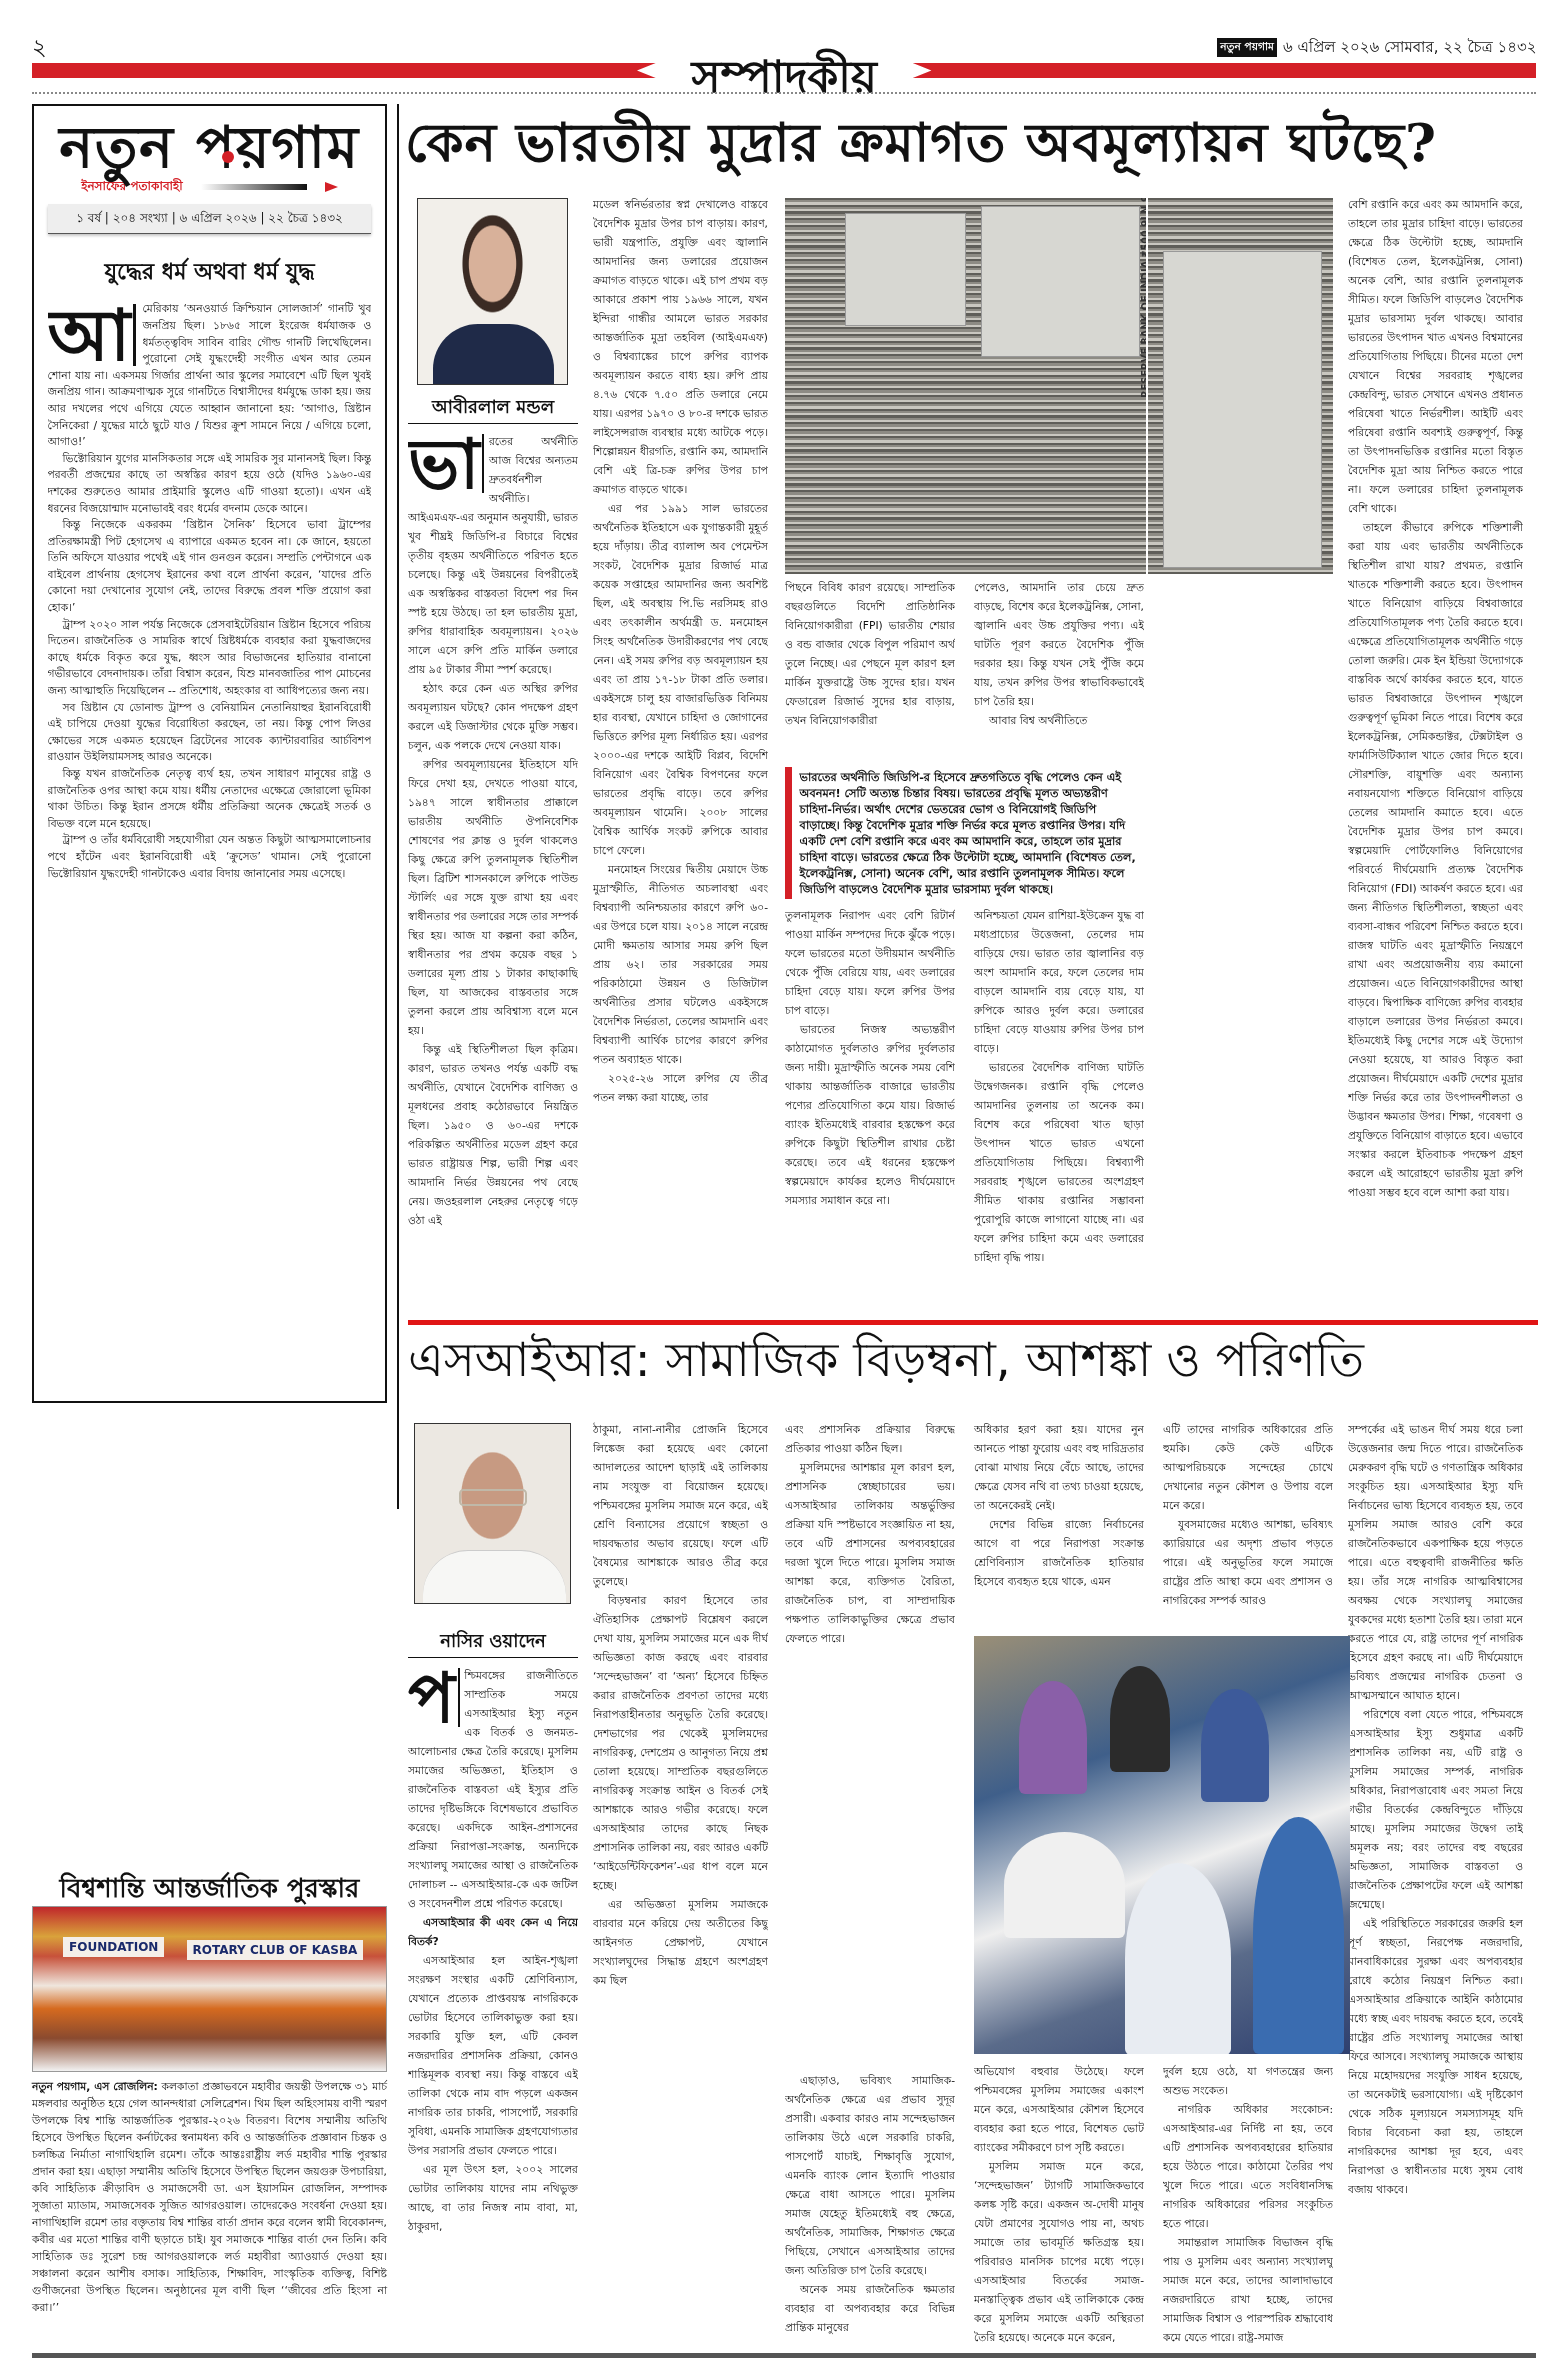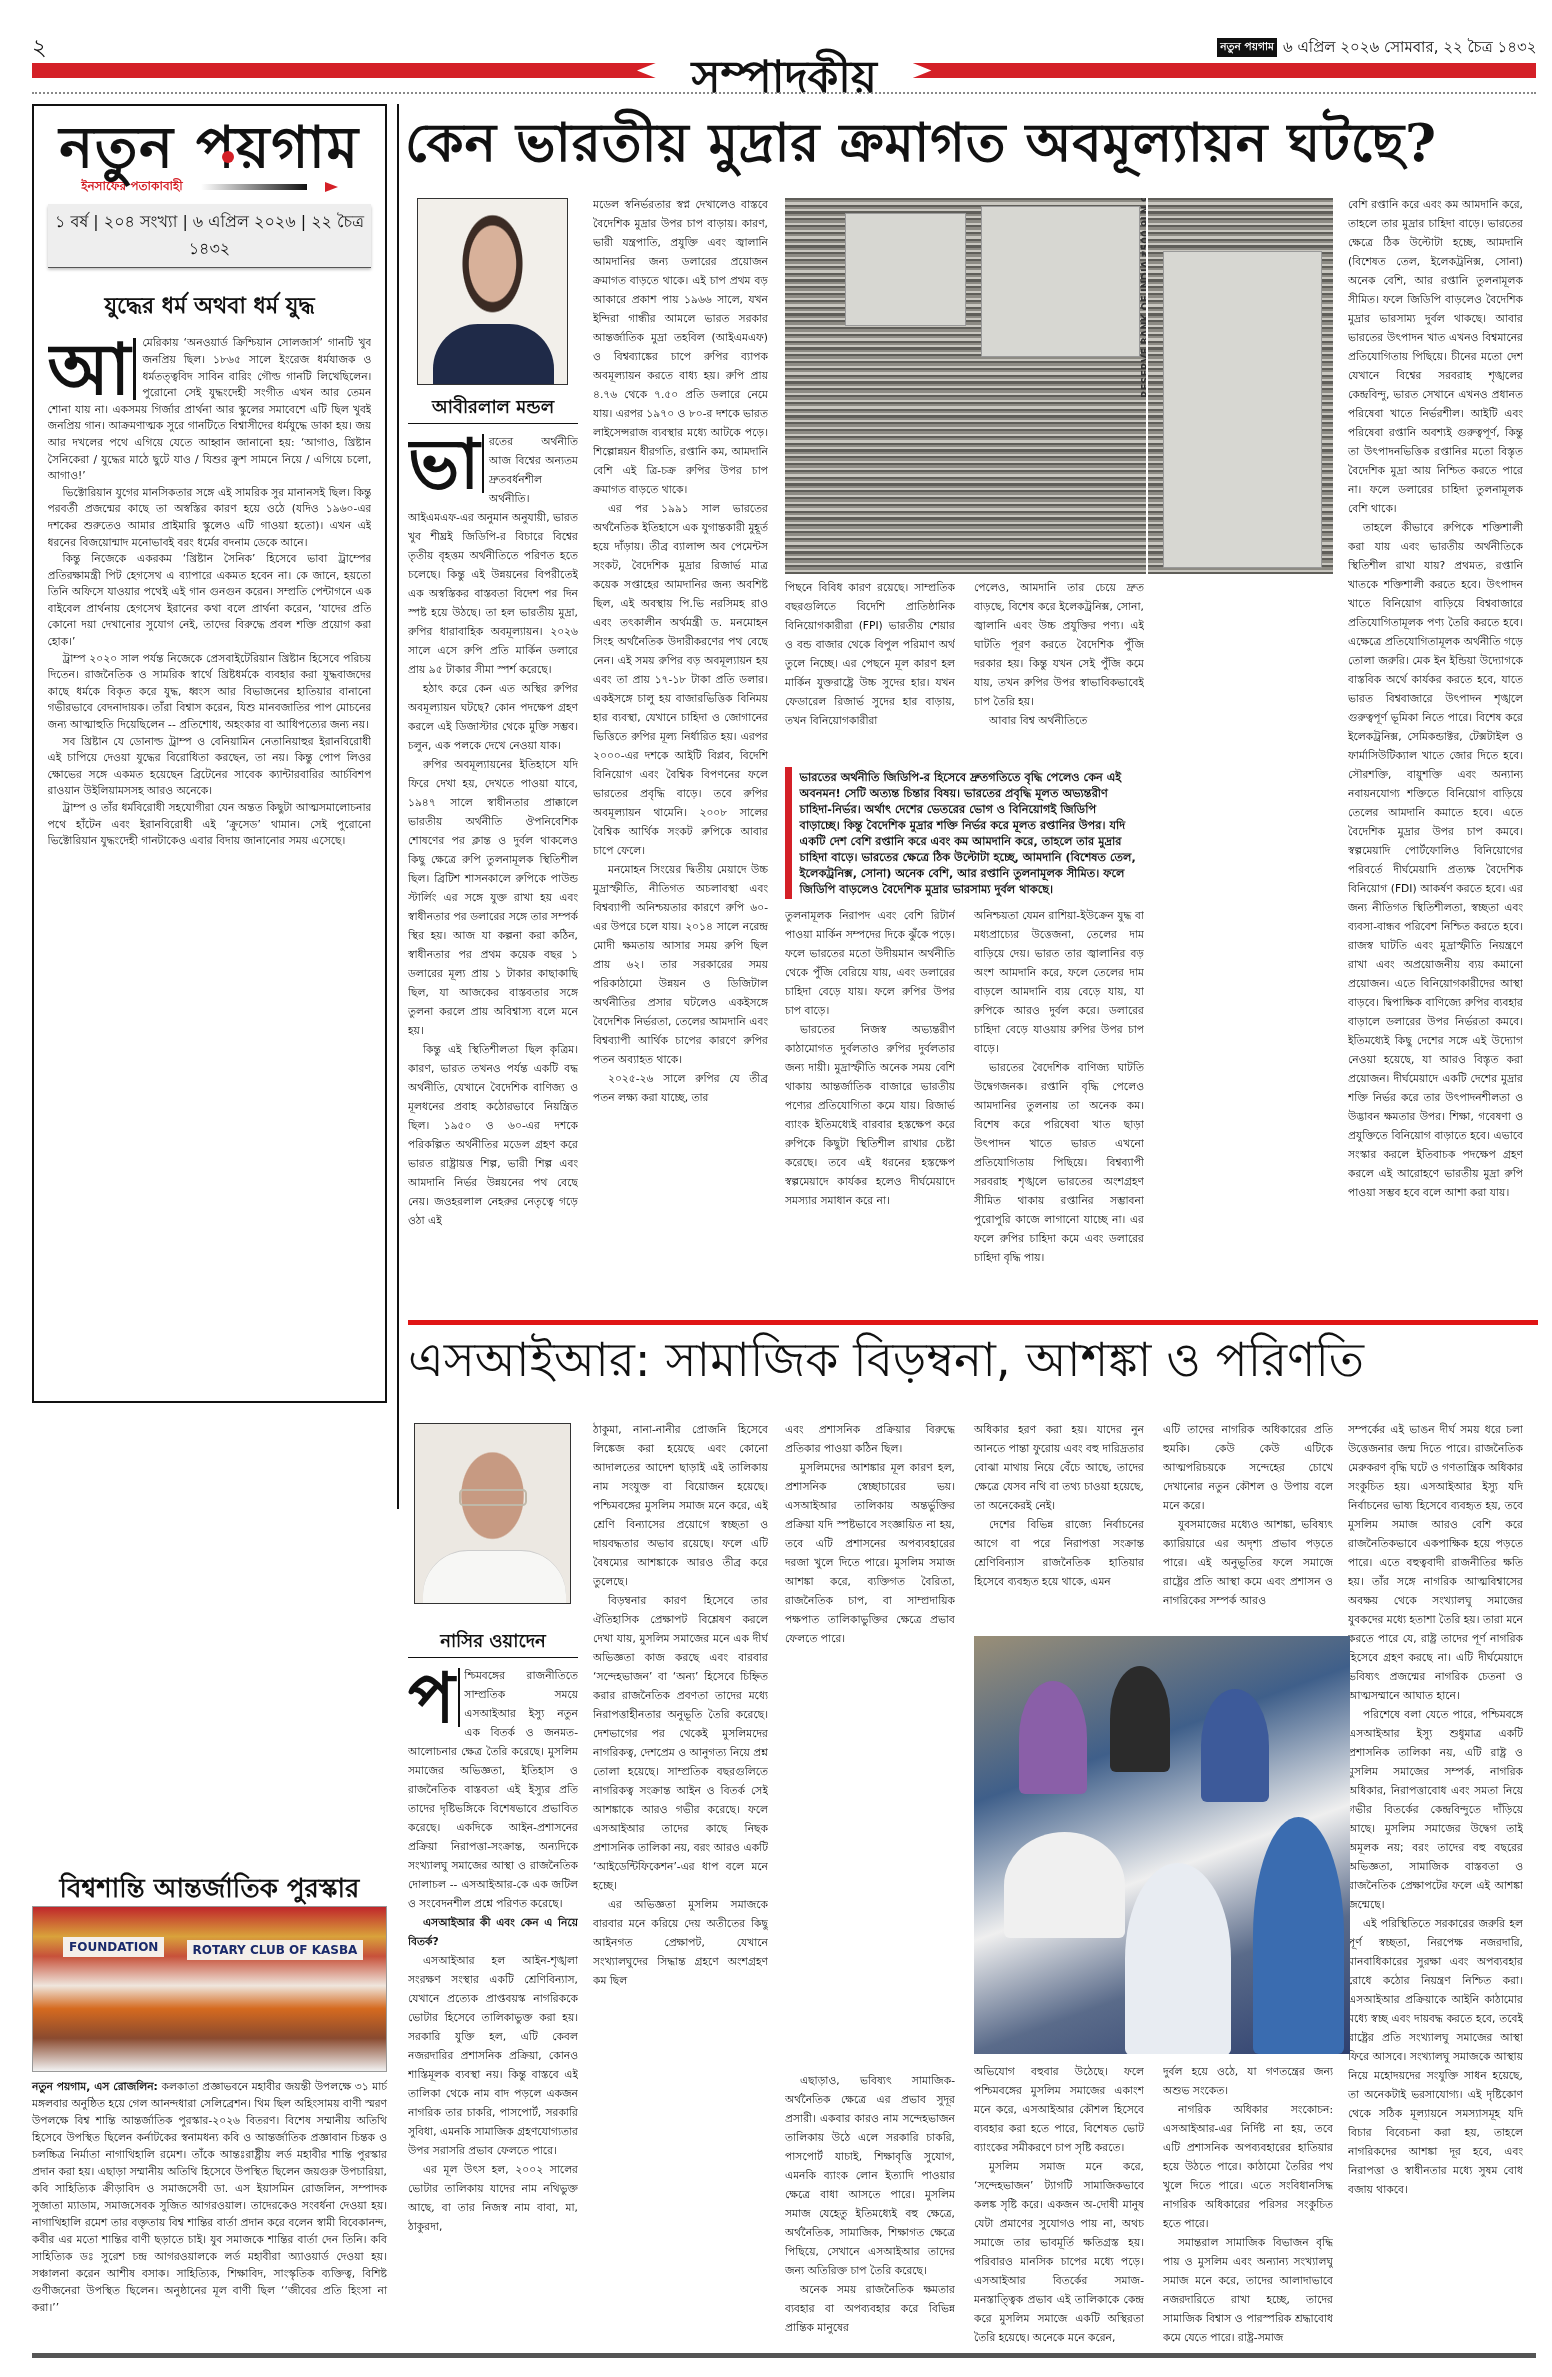--- a/index.html
+++ b/index.html
@@ -19,21 +19,21 @@
 
   
   .left-box { position: absolute; left: 32px; top: 104px; width: 355px; height: 1299px; border: 2.3px solid #111; padding: 7.6px 13.6px; }
   .logo { text-align: center; margin-top: 4.5px; }
   .logo-main { font-size: 57px; font-weight: bold; font-family: "DejaVu Serif", serif; letter-spacing: 1.5px; line-height: 1; position: relative; display: inline-block; }
   .logo-dot { position: absolute; width: 12px; height: 12px; background: #d42027; border-radius: 50%; left: 54%; top: 33px; }
   .logo-tag { display: flex; align-items: center; justify-content: center; gap: 18px; margin-top: 1.5px; }
   .logo-tag span { font-size: 12px; color: #d42027; font-weight: bold; }
   .pen-bar { width: 106px; height: 6px; background: linear-gradient(90deg, #fff, #111); }
   .pen-nib { width: 0; height: 0; border-left: 13.6px solid #d42027; border-top: 5.3px solid transparent; border-bottom: 5.3px solid transparent; }
-  .issue-line { margin-top: 7.6px; background: #eee; border-bottom: 1.5px solid #555; font-size: 16px; text-align: center; padding: 4.5px 0; box-shadow: 0 2.3px 3px #bbb; }
+  .issue-line { margin-top: 7.6px; background: #eee; border-bottom: 1.5px solid #555; font-size: 12px; text-align: center; padding: 4.5px 0; box-shadow: 0 2.3px 3px #bbb; }
   .left-headline { font-size: 22px; font-weight: bold; text-align: center; margin: 19.6px 0 10.6px; font-family: "DejaVu Serif", serif; }
   .body-text { font-size: 10.7px; line-height: 16.6px; text-align: justify; }
   .body-text p { text-indent: 1.4em; margin-bottom: 0; }
   .dropcap { float: left; font-size: 71px; line-height: 62px; font-weight: bold; font-family: "DejaVu Serif", serif; margin: 3px 6px 0 0; border-right: 3px solid #111; padding-right: 3px; }
   .left-article-body { height: 959px; overflow: hidden; }
 
   .award-title { position: absolute; left: 32px; top: 1868px; width: 355px; text-align: center; font-size: 26px; font-weight: bold; font-family: "DejaVu Serif", serif; }
   .award-photo { position: absolute; left: 32px; top: 1906px; width: 355px; height: 166px; background: linear-gradient(180deg, #c0262b 0%, #d9a23b 18%, #c7513a 30%, #efe6dd 48%, #d56a1f 62%, #8a4a2f 80%, #f2f2f2 100%); border: 0.8px solid #999; }
   .award-banner { position: absolute; top: 30px; background: #f4efe9; color: #1a2a6b; font-weight: bold; font-size: 12px; padding: 3px 6px; }
   .award-caption { position: absolute; left: 32px; top: 2078px; width: 355px; font-size: 10.7px; line-height: 17px; text-align: justify; }
@@ -103,20 +103,21 @@
   </div>
   <div class="issue-line">১ বর্ষ | ২০৪ সংখ্যা | ৬ এপ্রিল ২০২৬ | ২২ চৈত্র ১৪৩২</div>
   <div class="left-headline">যুদ্ধের ধর্ম অথবা ধর্ম যুদ্ধ</div>
   <div class="body-text left-article-body">
     <span class="dropcap">আ</span>
     <p style="text-indent:0">মেরিকায় ‘অনওয়ার্ড ক্রিশ্চিয়ান সোলজার্স’ গানটি খুব জনপ্রিয় ছিল। ১৮৬৫ সালে ইংরেজ ধর্মযাজক ও ধর্মতত্ত্ববিদ সাবিন বারিং গৌল্ড গানটি লিখেছিলেন। পুরোনো সেই যুদ্ধংদেহী সংগীত এখন আর তেমন শোনা যায় না। একসময় গির্জার প্রার্থনা আর স্কুলের সমাবেশে এটি ছিল খুবই জনপ্রিয় গান। আক্রমণাত্মক সুরে গানটিতে বিশ্বাসীদের ধর্মযুদ্ধে ডাকা হয়। জয় আর দখলের পথে এগিয়ে যেতে আহ্বান জানানো হয়: ‘আগাও, খ্রিষ্টান সৈনিকেরা / যুদ্ধের মাঠে ছুটে যাও / যিশুর ক্রুশ সামনে নিয়ে / এগিয়ে চলো, আগাও!’</p>
     <p>ভিক্টোরিয়ান যুগের মানসিকতার সঙ্গে এই সামরিক সুর মানানসই ছিল। কিন্তু পরবর্তী প্রজন্মের কাছে তা অস্বস্তির কারণ হয়ে ওঠে (যদিও ১৯৬০-এর দশকের শুরুতেও আমার প্রাইমারি স্কুলেও এটি গাওয়া হতো)। এখন এই ধরনের বিজয়োন্মাদ মনোভাবই বরং ধর্মের বদনাম ডেকে আনে।</p>
     <p>কিন্তু নিজেকে একরকম ‘খ্রিষ্টান সৈনিক’ হিসেবে ভাবা ট্রাম্পের প্রতিরক্ষামন্ত্রী পিট হেগসেথ এ ব্যাপারে একমত হবেন না। কে জানে, হয়তো তিনি অফিসে যাওয়ার পথেই এই গান গুনগুন করেন। সম্প্রতি পেন্টাগনে এক বাইবেল প্রার্থনায় হেগসেথ ইরানের কথা বলে প্রার্থনা করেন, ‘যাদের প্রতি কোনো দয়া দেখানোর সুযোগ নেই, তাদের বিরুদ্ধে প্রবল শক্তি প্রয়োগ করা হোক।’</p>
     <p>ট্রাম্প ২০২০ সাল পর্যন্ত নিজেকে প্রেসবাইটেরিয়ান খ্রিষ্টান হিসেবে পরিচয় দিতেন। রাজনৈতিক ও সামরিক স্বার্থে খ্রিষ্টধর্মকে ব্যবহার করা যুদ্ধবাজদের কাছে ধর্মকে বিকৃত করে যুদ্ধ, ধ্বংস আর বিভাজনের হাতিয়ার বানানো গভীরভাবে বেদনাদায়ক। তাঁরা বিশ্বাস করেন, যিশু মানবজাতির পাপ মোচনের জন্য আত্মাহুতি দিয়েছিলেন -- প্রতিশোধ, অহংকার বা আধিপত্যের জন্য নয়।</p>
     <p>সব খ্রিষ্টান যে ডোনাল্ড ট্রাম্প ও বেনিয়ামিন নেতানিয়াহুর ইরানবিরোধী এই চাপিয়ে দেওয়া যুদ্ধের বিরোধিতা করছেন, তা নয়। কিন্তু পোপ লিওর ক্ষোভের সঙ্গে একমত হয়েছেন ব্রিটেনের সাবেক ক্যান্টারবারির আর্চবিশপ রাওয়ান উইলিয়ামসসহ আরও অনেকে।</p>
+    <p>কিন্তু যখন রাজনৈতিক নেতৃত্ব ব্যর্থ হয়, তখন সাধারণ মানুষের রাষ্ট্র ও রাজনৈতিক ওপর আস্থা কমে যায়। ধর্মীয় নেতাদের এক্ষেত্রে জোরালো ভূমিকা থাকা উচিত। কিন্তু ইরান প্রসঙ্গে ধর্মীয় প্রতিক্রিয়া অনেক ক্ষেত্রেই সতর্ক ও বিভক্ত বলে মনে হয়েছে।</p>
     <p>ট্রাম্প ও তাঁর ধর্মবিরোধী সহযোগীরা যেন অন্তত কিছুটা আত্মসমালোচনার পথে হাঁটেন এবং ইরানবিরোধী এই ‘ক্রুসেড’ থামান। সেই পুরোনো ভিক্টোরিয়ান যুদ্ধংদেহী গানটাকেও এবার বিদায় জানানোর সময় এসেছে।</p>
   </div>
 </div>
 <div class="vsep"></div>
 
 <div class="award-title">বিশ্বশান্তি আন্তর্জাতিক পুরস্কার</div>
 <div class="award-photo">
   <div class="award-banner" style="left:30px">FOUNDATION</div>
   <div class="award-banner" style="right:22.7px; top:33px">ROTARY CLUB OF KASBA</div>
 </div>

